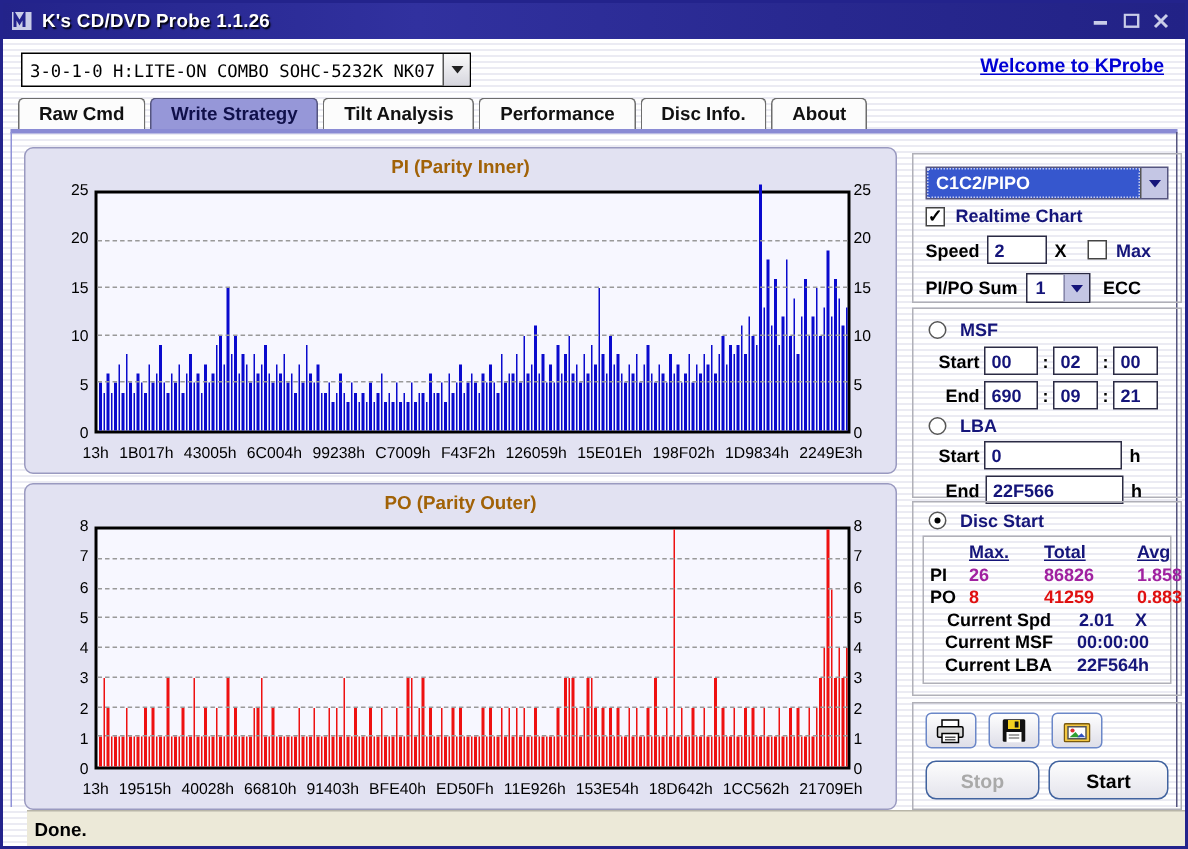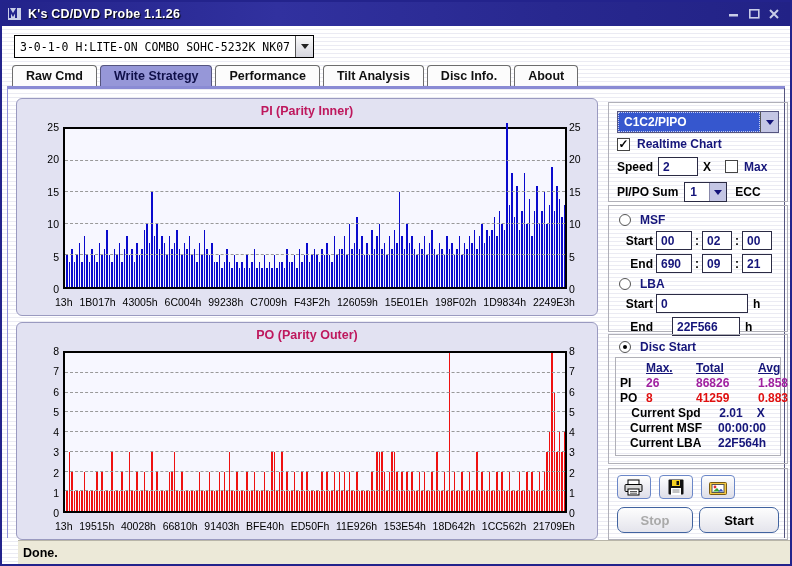--- a/index.html
+++ b/index.html
@@ -37,21 +37,21 @@
   }
   .tab.active { background:#9697d8; color:#10104a; border-color:#55557f; }
   .tab-underline { position:absolute; left:5px; right:5px; top:84px; height:3px; background:#8a8bd4; }
   .content-frame { position:absolute; left:5px; right:5px; top:86px; bottom:26px;
     border-left:1px solid #9092d8; border-right:1px solid #55557f; }
   
   .chartpanel {
     position:absolute; left:14px; width:582px; height:218px;
     background:#e2e2f2; border:1px solid #9a9ac0; border-radius:6px;
   }
-  .chartpanel .ctitle { text-align:center; font-size:12.5px; font-weight:bold; color:#be185d; margin-top:5px;}
+  .chartpanel .ctitle { text-align:center; font-size:12.5px; font-weight:bold; color:#a16207; margin-top:5px;}
   .plot { position:absolute; left:46px; right:30px; top:28px; bottom:26px;
     background:#f7f7ff; border:2px solid #000; }
   .gridline { position:absolute; left:0; right:0; height:0; border-top:1px dashed #999; }
   .bars { position:absolute; left:0; right:0; top:0; bottom:0; display:flex; align-items:flex-end; gap:1px; padding:0 1px;}
   .bar { flex:1 1 0; min-width:1px; }
   .yaxis { position:absolute; top:28px; bottom:26px; width:40px; font-size:10.5px; color:#000;}
   .yaxis.left { left:2px; text-align:right; }
   .yaxis.right { right:4px; width:24px; text-align:left; }
   .yaxis span { position:absolute; right:0; transform:translateY(50%); line-height:10px;}
   .yaxis.right span { right:auto; left:0; }
@@ -127,26 +127,27 @@
     </span>
   </div>
 
   <div class="drive-combo">
     <span class="txt">3-0-1-0 H:LITE-ON COMBO SOHC-5232K NK07</span>
     <span class="combo-arrow-btn">
       <span class="tri-down"></span>
     </span>
   </div>
 
+  <a class="welcome-link">Welcome to KProbe</a>
 
   <div class="tabstrip">
     <div class="tab">Raw Cmd</div>
     <div class="tab active">Write Strategy</div>
+    <div class="tab">Tilt Analysis</div>
     <div class="tab">Performance</div>
-    <div class="tab">Tilt Analysis</div>
     <div class="tab">Disc Info.</div>
     <div class="tab">About</div>
   </div>
   <div class="tab-underline"></div>
   <div class="content-frame"></div>
 
   <div class="chartpanel" style="top:96px;">
     <div class="ctitle">PI (Parity Inner)</div>
     <div class="yaxis left">
         <span style="bottom: 0%;">0</span>
@@ -696,21 +697,21 @@
       <span class="radio"></span>
       <span class="lblnavy" style="margin-left:9px;">LBA</span>
     </div>
     <div class="row" style="margin:2px 6px;">
       <span class="lbl" style="width:38px;text-align:right;">Start</span>
       <span class="field" style="width:92px;margin-left:3px;">0</span>
       <span class="lbl" style="margin-left:5px;">h</span>
     </div>
     <div class="row" style="margin:4px 6px;">
       <span class="lbl" style="width:38px;text-align:right;">End</span>
-      <span class="field" style="width:68px;margin-left:19px;">22F566</span>
+      <span class="field" style="width:92px;margin-left:4px;">22F566</span>
       <span class="lbl" style="margin-left:5px;">h</span>
     </div>
   </div>
 
   <div class="rbox" style="top:332px; height:130px;">
     <div class="row" style="margin:5px 8px 3px 10px;">
       <span class="radio sel"></span>
       <span class="lblnavy" style="margin-left:9px;">Disc Start</span>
     </div>
     <div class="statsbox">

